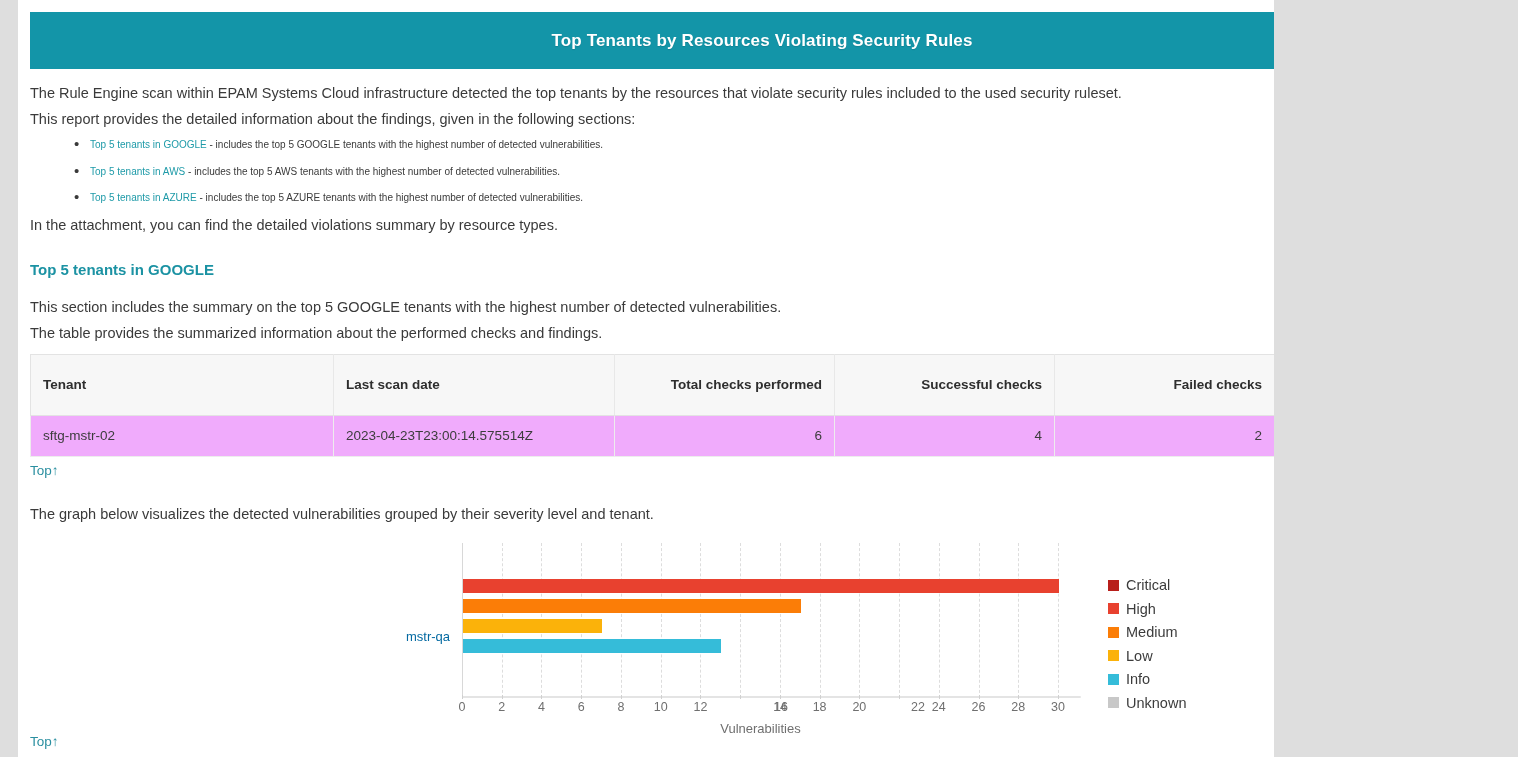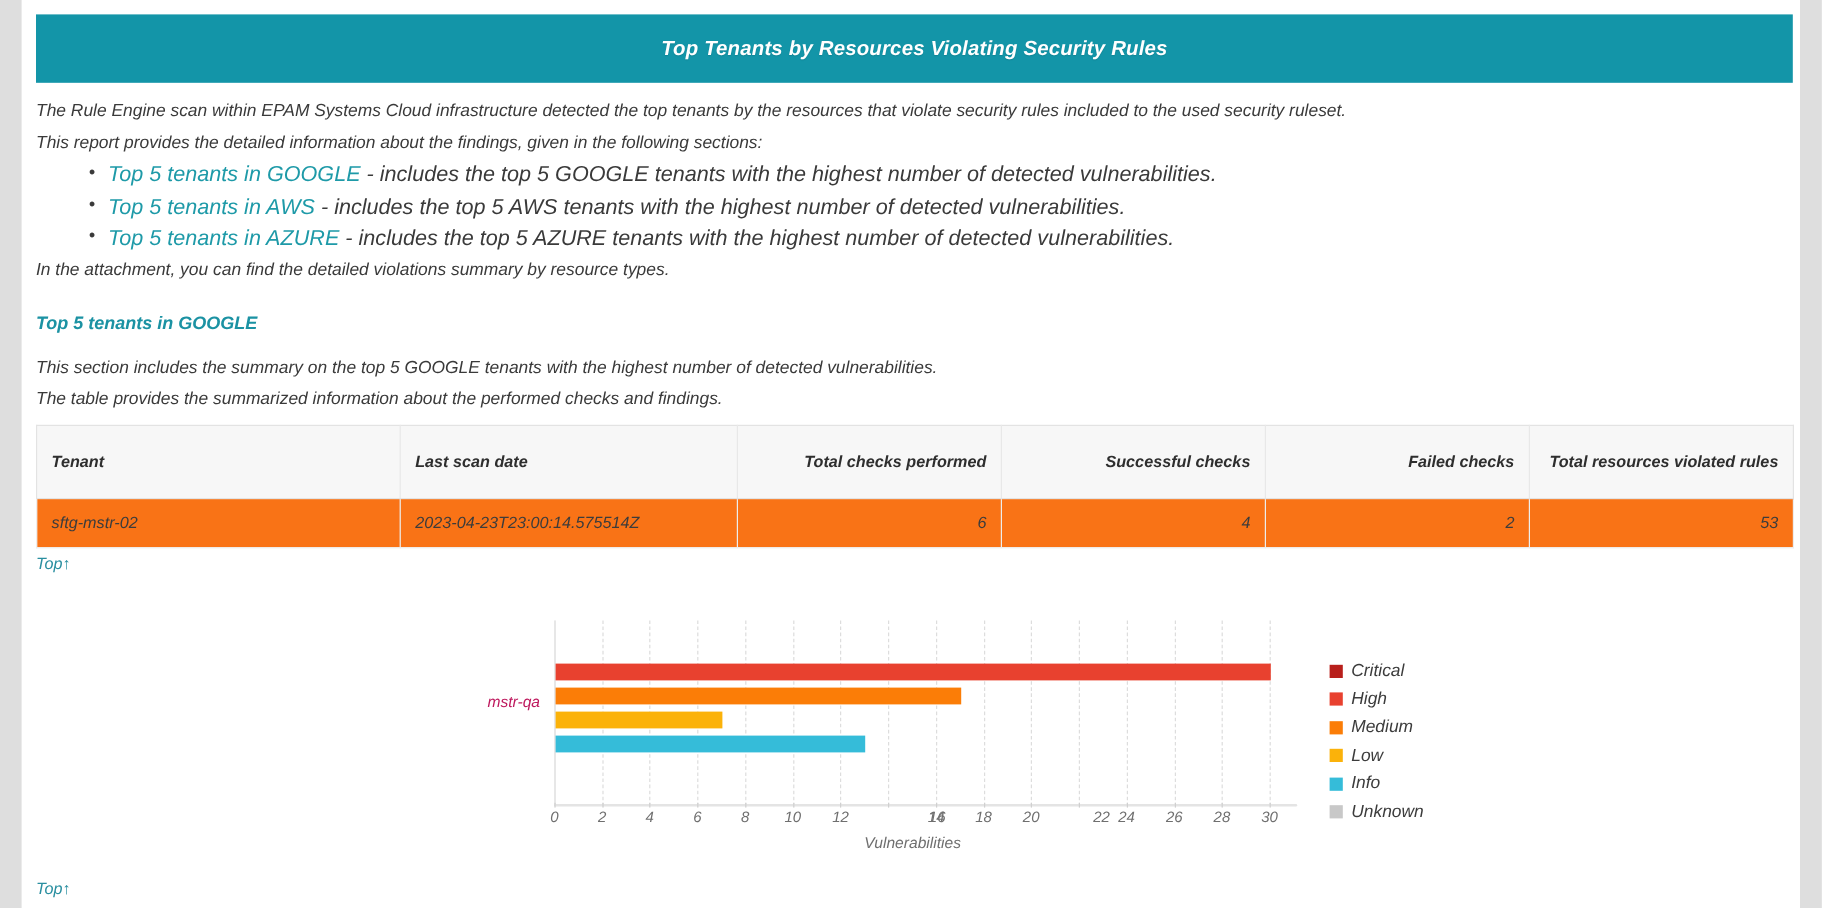--- a/index.html
+++ b/index.html
@@ -11,26 +11,25 @@
     width: 1518px;
     height: 757px;
     overflow: hidden;
     font-family: "Liberation Sans", sans-serif;
     -webkit-font-smoothing: antialiased;
   }
   .page {
     position: absolute;
     left: 18px;
     top: 0;
-    width: 1482px;
+    width: 1256px;
     height: 757px;
     background: #ffffff;
     box-sizing: border-box;
     overflow: hidden;
-    font-style: italic;
   }
   .banner {
     position: absolute;
     left: 12px;
     top: 12px;
     width: 1464px;
     height: 57px;
     background: #1395a8;
     display: flex;
     align-items: center;
@@ -58,21 +57,21 @@
   }
   ul.bullets {
     list-style: none;
     margin: 0;
     padding: 0;
   }
   ul.bullets li {
     position: relative;
     padding-left: 60px;
     color: #3a3a3a;
-    font-size: 18px;
+    font-size: 10px;
     line-height: 26.5px;
   }
   ul.bullets li::before {
     content: "\2022";
     position: absolute;
     left: 44px;
     top: -1px;
     color: #3a3a3a;
     font-size: 15px;
   }
@@ -107,21 +106,21 @@
     font-size: 13.5px;
     font-weight: bold;
     padding: 14px 12px 14px 12px;
     vertical-align: middle;
     height: 32px;
     line-height: 18px;
   }
   table.summary thead th:first-child { border-left: 1px solid #e3e3e3; }
   table.summary thead th:last-child  { border-right: 1px solid #e3e3e3; }
   table.summary tbody td {
-    background: #f97316;
+    background: #f0abfc;
     border: 1px solid #ededed;
     border-top: none;
     border-left: none;
     color: #3c3c3c;
     font-size: 13.5px;
     padding: 11px 12px;
     line-height: 18px;
   }
   table.summary tbody td:first-child { border-left: 1px solid #ededed; }
   .c-left  { text-align: left; }
@@ -146,24 +145,24 @@
   .chart {
     position: absolute;
     left: 360px;
     top: 0;
     width: 700px;
     height: 200px;
   }
   .cat-label {
     position: absolute;
     left: 0;
-    top: 62px;
+    top: 88px;
     width: 60px;
     text-align: right;
-    color: #be185d;
+    color: #0369a1;
     font-size: 13px;
   }
   .plot {
     position: absolute;
     left: 72px;
     top: 2px;
     width: 597px;
     height: 155px;
   }
   .gridlines {
@@ -331,20 +330,21 @@
         </tr>
       </tbody>
     </table>
 
     <div class="toplink-wrap">
       <a class="toplink" href="#">Top↑</a>
     </div>
 
     <div class="spacer-md"></div>
 
+    <p class="para">The graph below visualizes the detected vulnerabilities grouped by their severity level and tenant.</p>
 
     <div class="spacer-sm"></div>
 
     <div class="chart-block">
       <div class="chart">
         <div class="cat-label">mstr-qa</div>
         <div class="plot">
           <div class="gridlines" id="gridlines">
               <div class="gridline" style="left: 39.7333px;"></div>
               <div class="gridline" style="left: 79.4667px;"></div>

